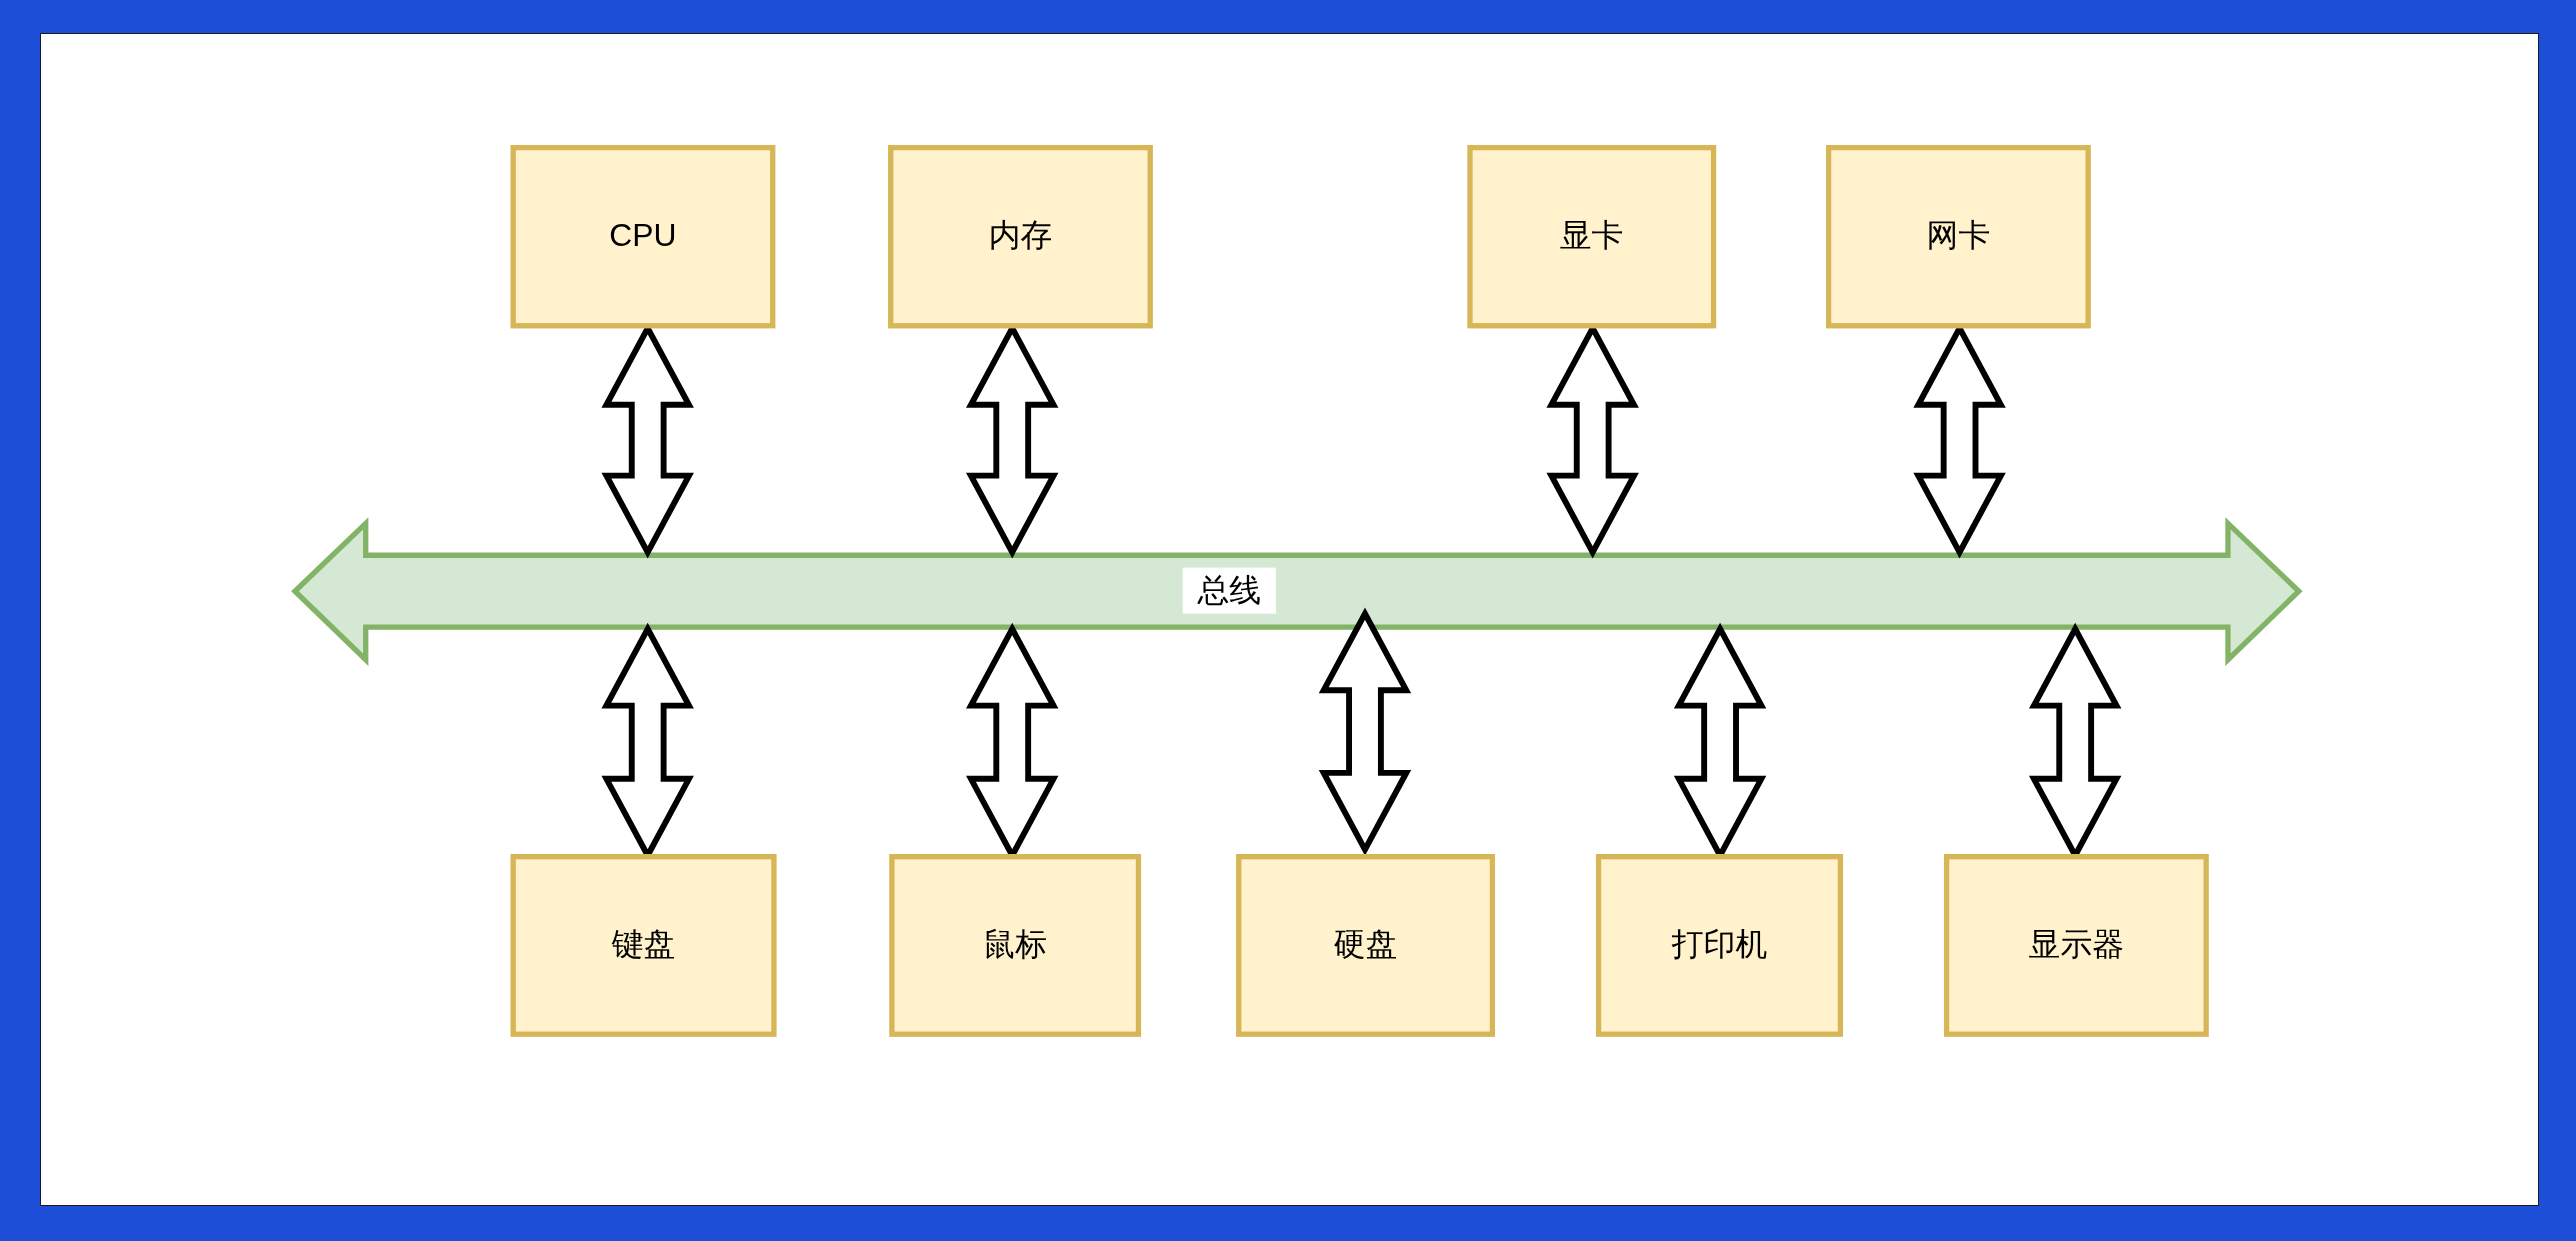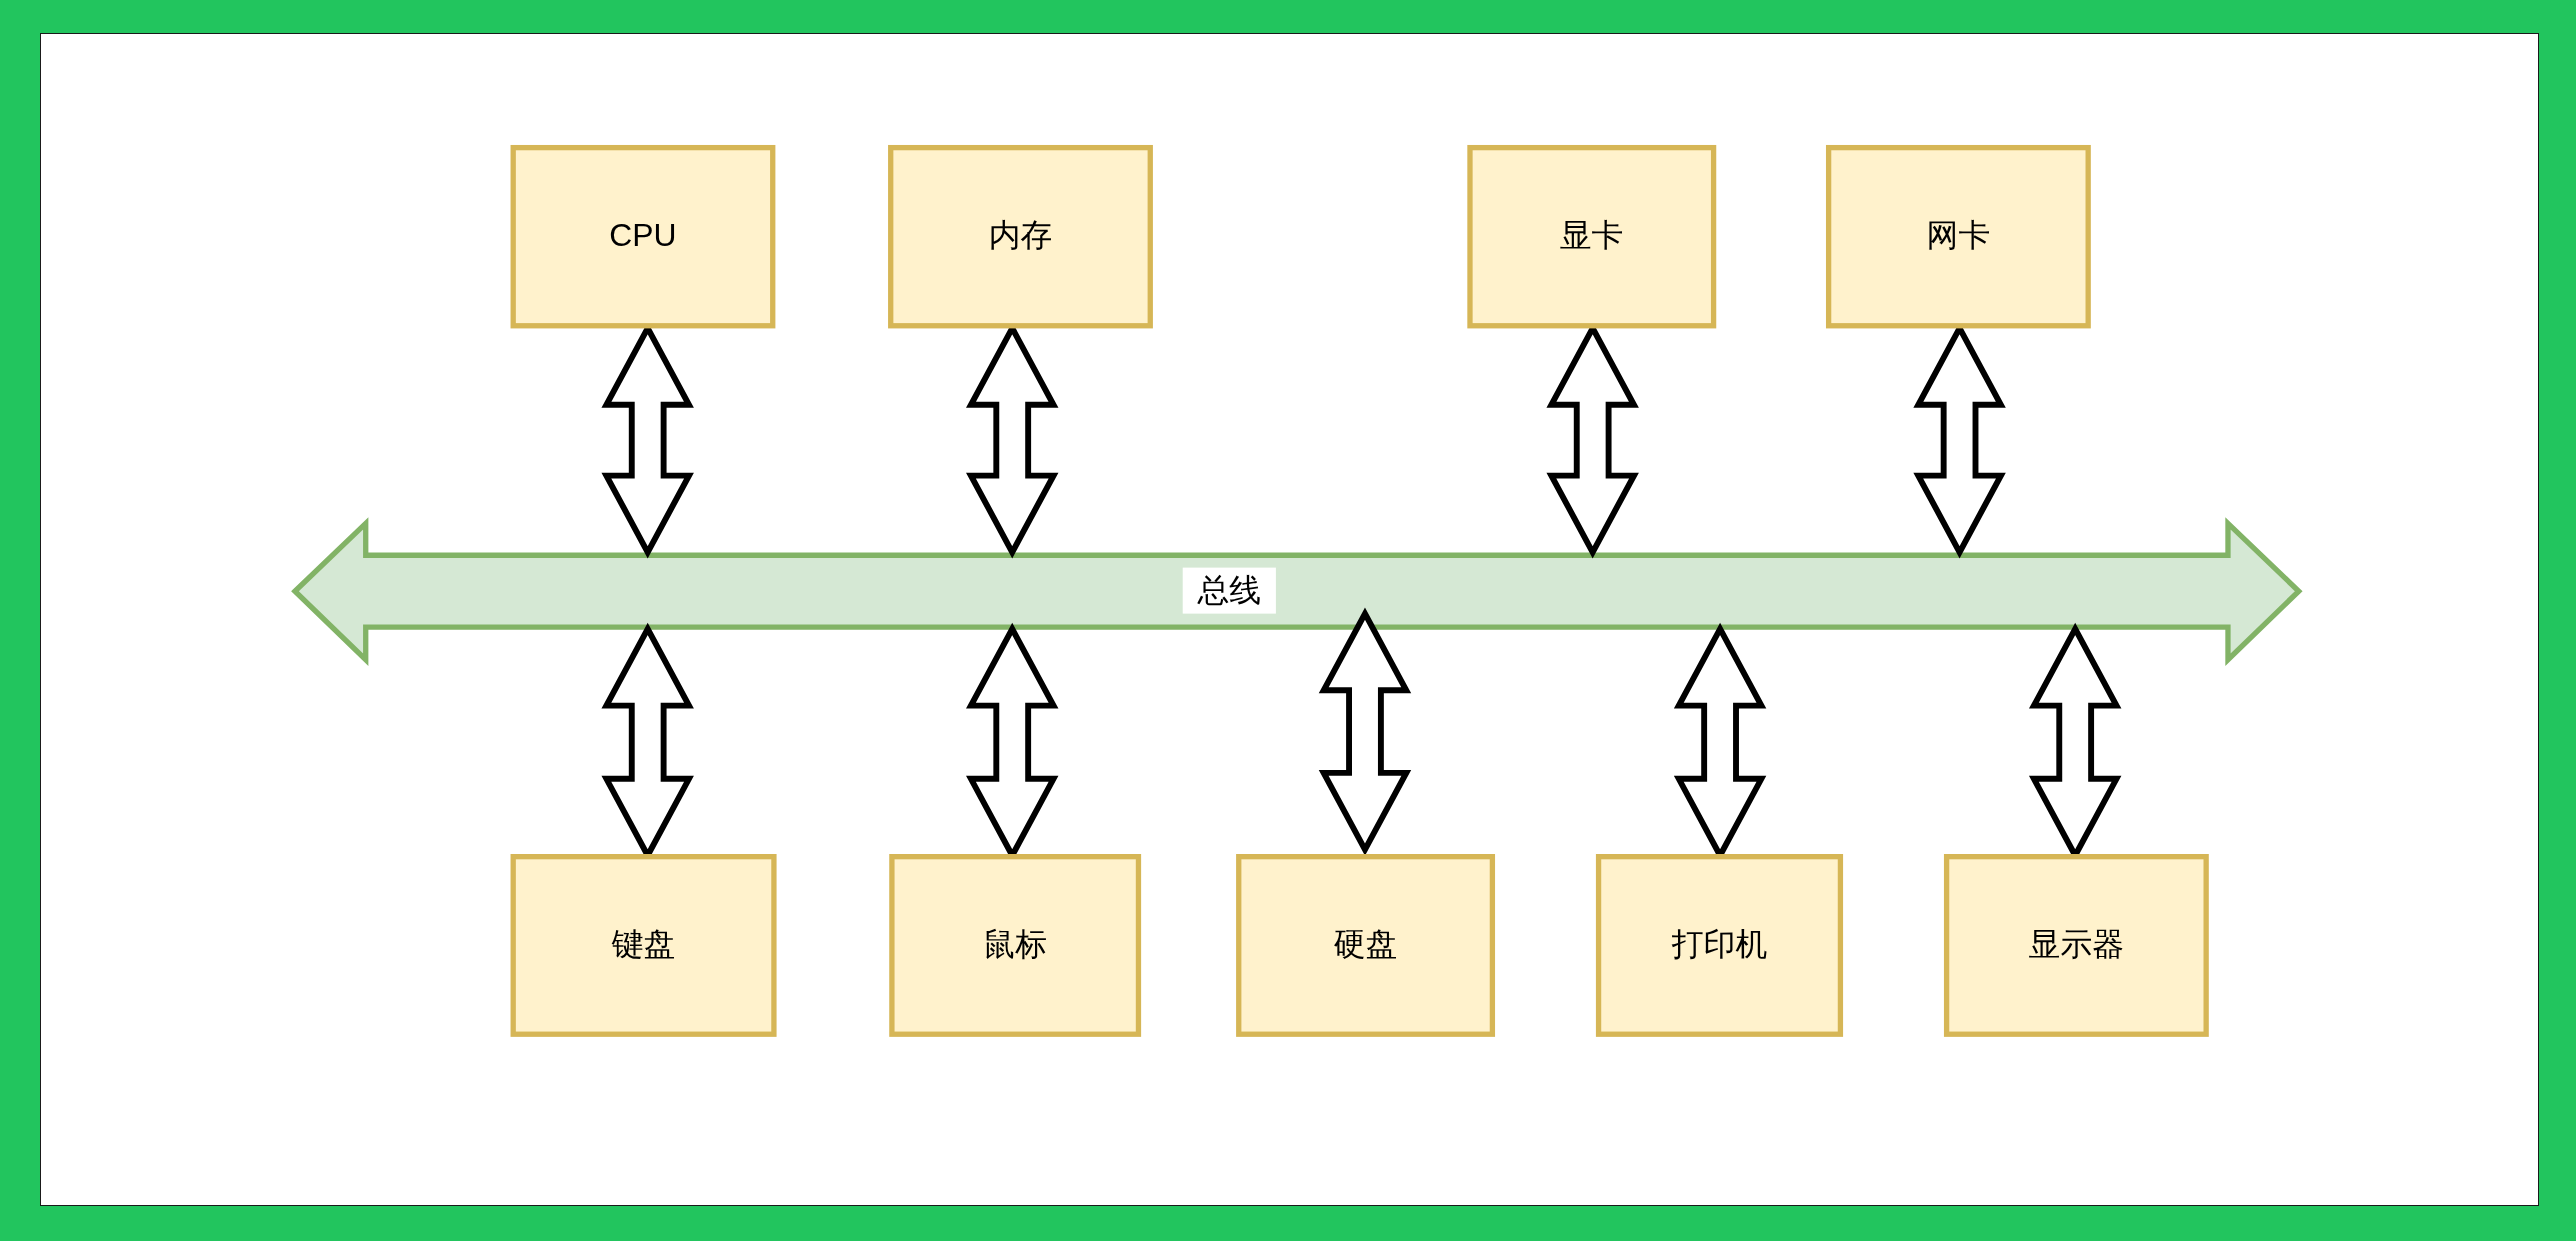--- a/index.html
+++ b/index.html
@@ -7,21 +7,21 @@
     padding: 0;
     background: #ffffff;
   }
   body {
     font-family: "Liberation Sans", "DejaVu Sans", sans-serif;
   }
   #stage {
     position: relative;
     width: 2576px;
     height: 1242px;
-    background: #22c55e;
+    background: #1d4ed8;
     overflow: hidden;
   }
   #canvas-frame {
     position: absolute;
     left: 40px;
     top: 33px;
     width: 2499px;
     height: 1173px;
     border: 1.8px solid #1a1a1a;
     box-sizing: border-box;

